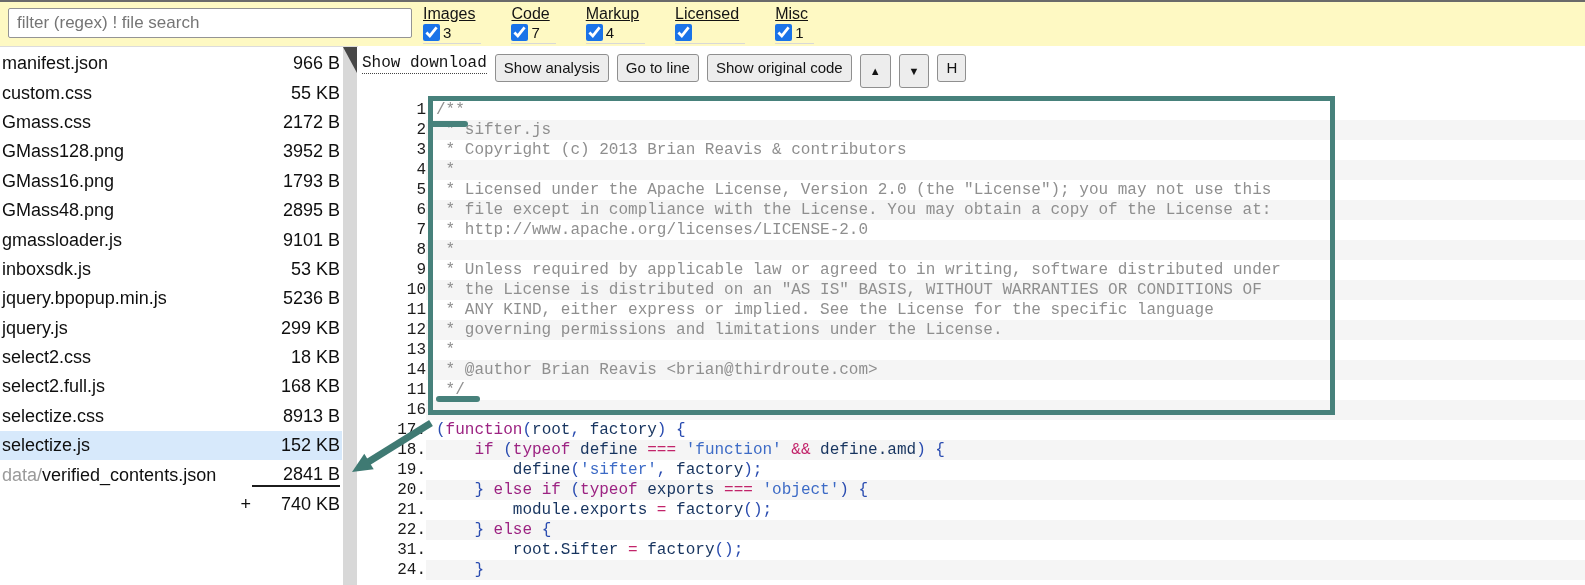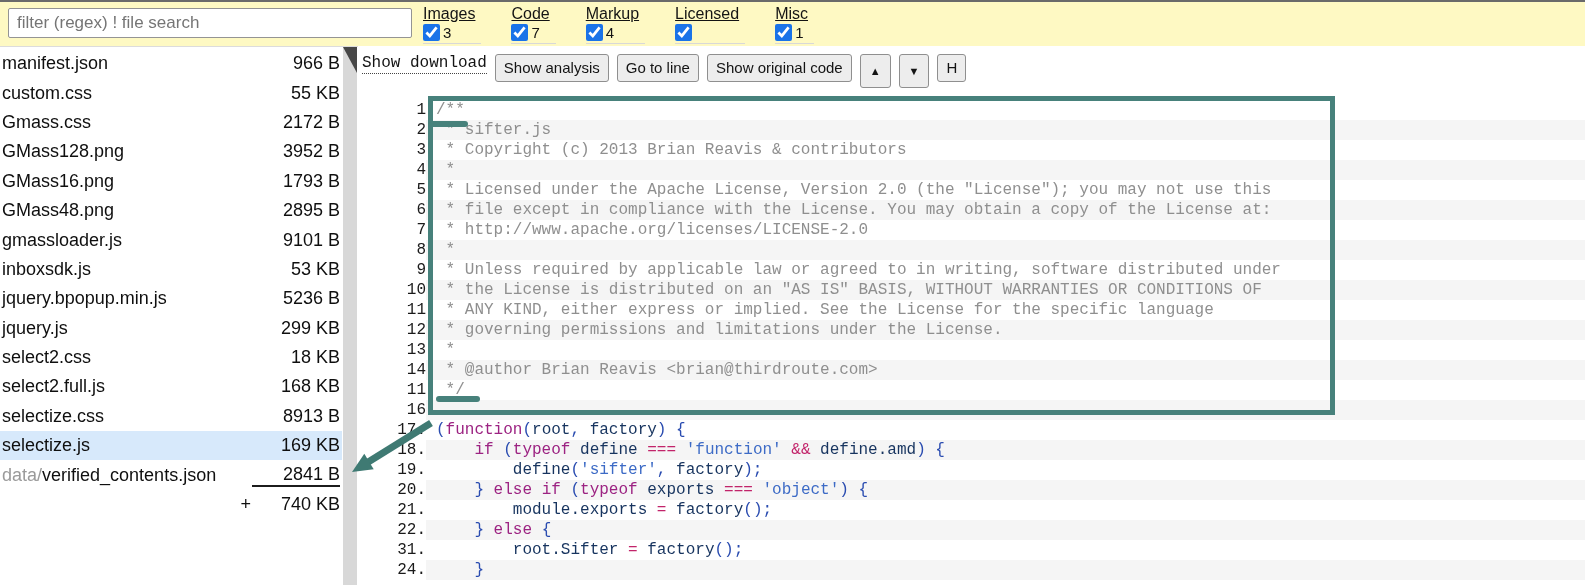--- a/index.html
+++ b/index.html
@@ -166,21 +166,21 @@
       <div class="file-row">
         <span class="file-name">select2.full.js</span>
         <span class="file-size">168 KB</span>
       </div>
       <div class="file-row">
         <span class="file-name">selectize.css</span>
         <span class="file-size">8913 B</span>
       </div>
       <div class="file-row selected">
         <span class="file-name">selectize.js</span>
-        <span class="file-size">169 KB</span>
+        <span class="file-size">152 KB</span>
       </div>
       <div class="file-row">
         <span class="file-name"><span class="file-prefix">data/</span>verified_contents.json</span>
         <span class="file-size sum">2841 B</span>
       </div>
     </div>
   <div class="total-row">
     <span>+</span>
     <span>740 KB</span>
   </div>

